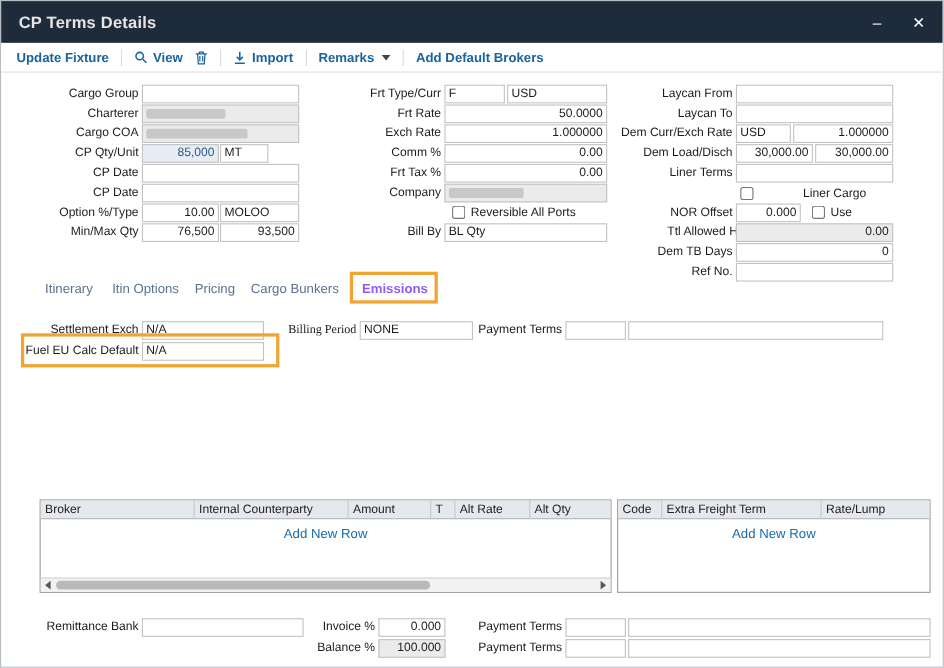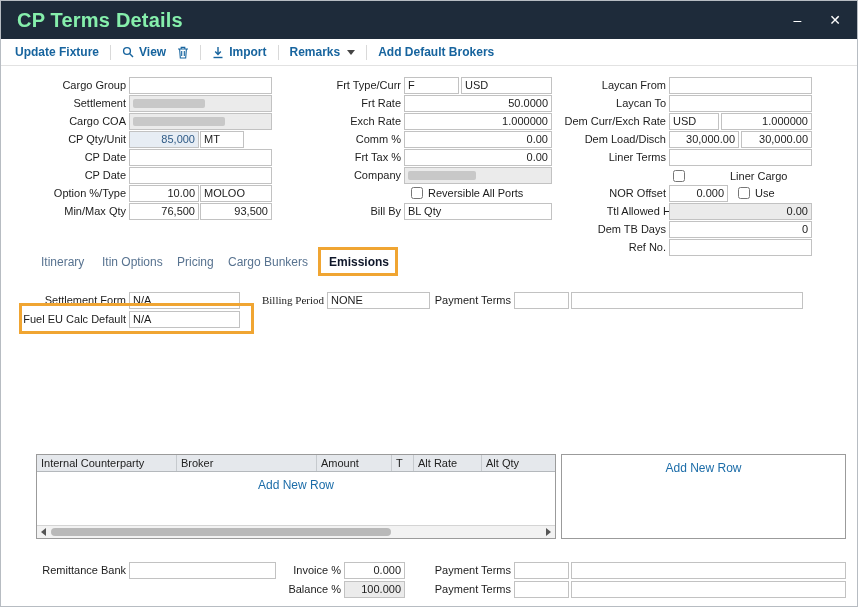--- a/index.html
+++ b/index.html
@@ -1,39 +1,39 @@
 <!DOCTYPE html>
 <html><head>
 <meta charset="utf-8">
 <style>
   * { margin:0; padding:0; box-sizing:border-box; }
   body { font-family:"Liberation Sans", sans-serif; background:#ffffff; }
   .window { position:relative; width:858px; height:607px; background:#fff; border:1px solid #b7bcc2; overflow:hidden; }
 
   .titlebar { position:absolute; left:0; top:0; width:100%; height:38px; background:#1e2b3a; display:flex; align-items:center; padding:0 16px; }
-  .title { color:#86efac; font-size:20px; font-weight:bold; letter-spacing:.2px; }
+  .title { color:#e5e5e5; font-size:15px; font-weight:bold; letter-spacing:.2px; }
   .win-btns { margin-left:auto; display:flex; gap:28px; }
   .win-btn { color:#fff; font-size:14px; cursor:pointer; line-height:1; }
 
   .toolbar { position:absolute; left:0; top:38px; width:100%; height:27px; background:#fff; border-bottom:1px solid #e2e2e2; display:flex; align-items:center; padding:0 14px; gap:11px; }
   .tbtn { color:#17649e; font-size:12px; font-weight:bold; display:flex; align-items:center; gap:5px; cursor:pointer; white-space:nowrap; }
   .tsep { width:1px; height:15px; background:#d9d9d9; }
   .caret-down { width:0; height:0; border-left:4px solid transparent; border-right:4px solid transparent; border-top:5px solid #454545; display:inline-block; margin-left:2px; }
 
   .lbl { position:absolute; height:17px; line-height:17px; font-size:11px; color:#1c1c1c; text-align:right; white-space:nowrap; }
   .fld { position:absolute; height:17px; line-height:15px; font-size:11px; color:#1c1c1c; background:#fff; border:1px solid #c2c2c2; padding:0 3px; white-space:nowrap; overflow:hidden; }
   .num { text-align:right; }
   .ro  { background:#ebebeb; }
   .calc { background:#e7edf4; color:#2e5a86; }
   .redact { position:absolute; left:3px; top:3px; height:9px; background:#c8c8c8; border-radius:2px; }
   .cb { position:absolute; width:12px; height:12px; margin:0; accent-color:#666; }
   .cbl { position:absolute; height:14px; line-height:14px; font-size:11px; color:#1c1c1c; white-space:nowrap; }
 
   .tab { position:absolute; font-size:12px; color:#587390; cursor:pointer; white-space:nowrap; }
-  .tab.active { color:#0f172a; font-weight:bold; }
+  .tab.active { color:#8b5cf6; font-weight:bold; }
   .ann { position:absolute; border:3px solid #f0a532; background:transparent; pointer-events:none; }
 
   .tbl { position:absolute; border:1px solid #9b9b9b; background:#fff; }
   .thead { display:flex; height:17px; background:#e5e8ec; border-bottom:1px solid #b4b8bc; }
   .th { font-size:11px; line-height:16px; color:#222; padding:0 4px; border-right:1px solid #c6cace; overflow:hidden; white-space:nowrap; }
   .th:last-child { border-right:none; }
   .tbody { position:relative; }
   .add-row { text-align:center; padding-top:6px; font-size:12px; color:#1b6ca8; cursor:pointer; }
 
   .hscroll { position:absolute; left:0; bottom:0; width:100%; height:13px; background:#f2f2f2; border-top:1px solid #d4d4d4; }
@@ -87,21 +87,21 @@
     </span>
     <span class="tsep"></span>
     <span class="tbtn">
         <span>Add Default Brokers</span>
       </span>
   </div>
 
   <div class="lbl" style="left:25px;top:76px;width:100px;">Cargo Group</div>
   <div class="fld" style="left:128px;top:76px;width:143px;"></div>
 
-  <div class="lbl" style="left:25px;top:94px;width:100px;">Settlement</div>
+  <div class="lbl" style="left:25px;top:94px;width:100px;">Charterer</div>
   <div class="fld ro" style="left:128px;top:94px;width:143px;">
       <span class="redact" style="width:72px;"></span>
     </div>
 
   <div class="lbl" style="left:25px;top:112px;width:100px;">Cargo COA</div>
   <div class="fld ro" style="left:128px;top:112px;width:143px;">
       <span class="redact" style="width:92px;"></span>
     </div>
 
   <div class="lbl" style="left:25px;top:130px;width:100px;">CP Qty/Unit</div>
@@ -183,58 +183,63 @@
   <div class="lbl" style="left:545px;top:238px;width:120px;">Ref No.</div>
   <div class="fld" style="left:668px;top:238px;width:143px;"></div>
 
   <div class="tab" style="left:40px;top:254px;">Itinerary</div>
   <div class="tab" style="left:101px;top:254px;">Itin Options</div>
   <div class="tab" style="left:176px;top:254px;">Pricing</div>
   <div class="tab" style="left:227px;top:254px;">Cargo Bunkers</div>
   <div class="tab active" style="left:328px;top:254px;">Emissions</div>
   <div class="ann" style="left:317px;top:246px;width:80px;height:29px;"></div>
 
-  <div class="lbl" style="left:25px;top:291px;width:100px;">Settlement Form</div>
+  <div class="lbl" style="left:25px;top:291px;width:100px;">Settlement Exch</div>
   <div class="fld" style="left:128px;top:291px;width:111px;">N/A</div>
 
   <div class="lbl" style="left:243px;top:291px;width:80px;font-family:Liberation Serif, serif;">Billing Period</div>
   <div class="fld" style="left:326px;top:291px;width:103px;">NONE</div>
 
   <div class="lbl" style="left:430px;top:291px;width:80px;">Payment Terms</div>
   <div class="fld" style="left:513px;top:291px;width:55px;"></div>
   <div class="fld" style="left:570px;top:291px;width:232px;"></div>
 
   <div class="lbl" style="left:15px;top:310px;width:110px;">Fuel EU Calc Default</div>
   <div class="fld" style="left:128px;top:310px;width:111px;">N/A</div>
   <div class="ann" style="left:18px;top:302px;width:235px;height:31px;"></div>
 
   <div class="tbl" style="left:35px;top:453px;width:520px;height:85px;">
     <div class="thead">
+      <div class="th" style="width:140px;">Broker</div>
       <div class="th" style="width:140px;">Internal Counterparty</div>
-      <div class="th" style="width:140px;">Broker</div>
       <div class="th" style="width:75px;">Amount</div>
       <div class="th" style="width:22px;">T</div>
       <div class="th" style="width:68px;">Alt Rate</div>
       <div class="th" style="width:73px;">Alt Qty</div>
     </div>
     <div class="tbody" style="height:53px;">
       <div class="add-row">Add New Row</div>
     </div>
     <div class="hscroll">
       <div class="sb-btn" style="left:0;">
           <span class="arr-left"></span>
         </div>
       <div class="sb-thumb"></div>
       <div class="sb-btn" style="right:0;">
           <span class="arr-right"></span>
         </div>
     </div>
   </div>
 
   <div class="tbl" style="left:560px;top:453px;width:285px;height:85px;">
+    <div class="thead">
+      <div class="th" style="width:40px;">Code</div>
+      <div class="th" style="width:145px;">Extra Freight Term</div>
+      <div class="th" style="width:98px;">Rate/Lump</div>
+    </div>
     <div class="tbody" style="height:66px;">
       <div class="add-row">Add New Row</div>
     </div>
   </div>
 
   <div class="lbl" style="left:15px;top:561px;width:110px;">Remittance Bank</div>
   <div class="fld" style="left:128px;top:561px;width:147px;"></div>
 
   <div class="lbl" style="left:270px;top:561px;width:70px;">Invoice %</div>
   <div class="fld num" style="left:343px;top:561px;width:61px;">0.000</div>

